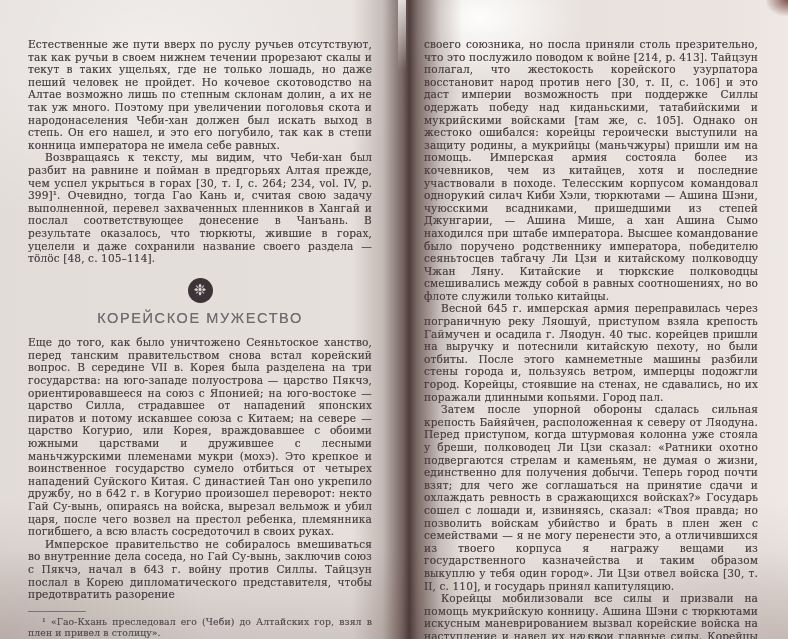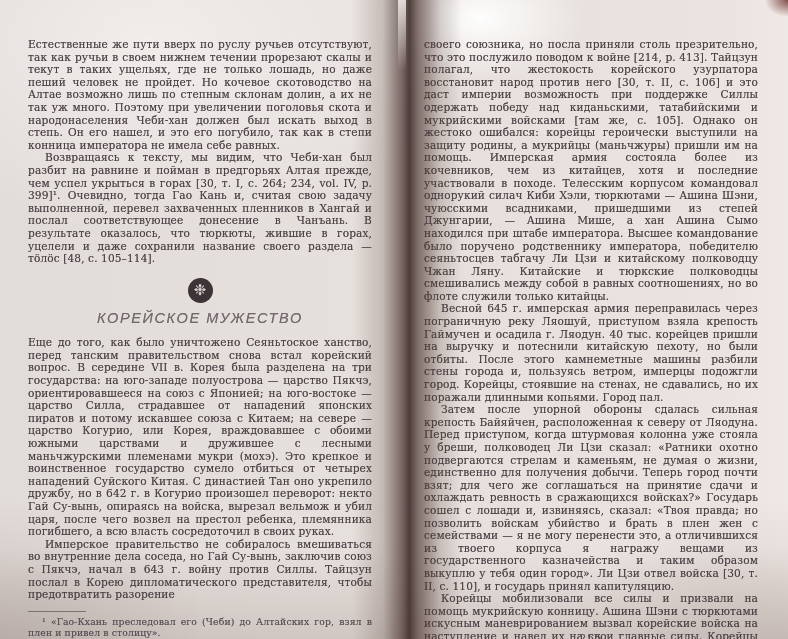--- a/index.html
+++ b/index.html
@@ -58,21 +58,21 @@
     display:inline-block;width:25px;height:25px;border-radius:50%;
     background:#3c3437;color:#d8d1cd;
     font-size:15px;line-height:25px;text-align:center;
     font-family:"DejaVu Sans",sans-serif;
   }
   .section-heading{
     margin:9px 0 12px 0;
     font-family:"Liberation Sans","DejaVu Sans",sans-serif;
     font-weight:400;
     font-size:14.5px;letter-spacing:1.6px;
-    color:#716a6e;text-align:center;text-indent:0;font-style:italic;
+    color:#716a6e;text-align:center;text-indent:0;
   }
   .footnote-block{margin-top:10px;}
   .footnote-rule{width:58px;height:1px;background:#7a7276;margin:0 0 4px 0;}
   .footnote{
     font-size:9.3px;line-height:11.4px;color:#555055;
     text-indent:14px;
   }
   .page-number{
     position:absolute;bottom:24px;left:0;width:100%;
     text-align:center;font-size:10.5px;color:#5a5358;letter-spacing:1px;

